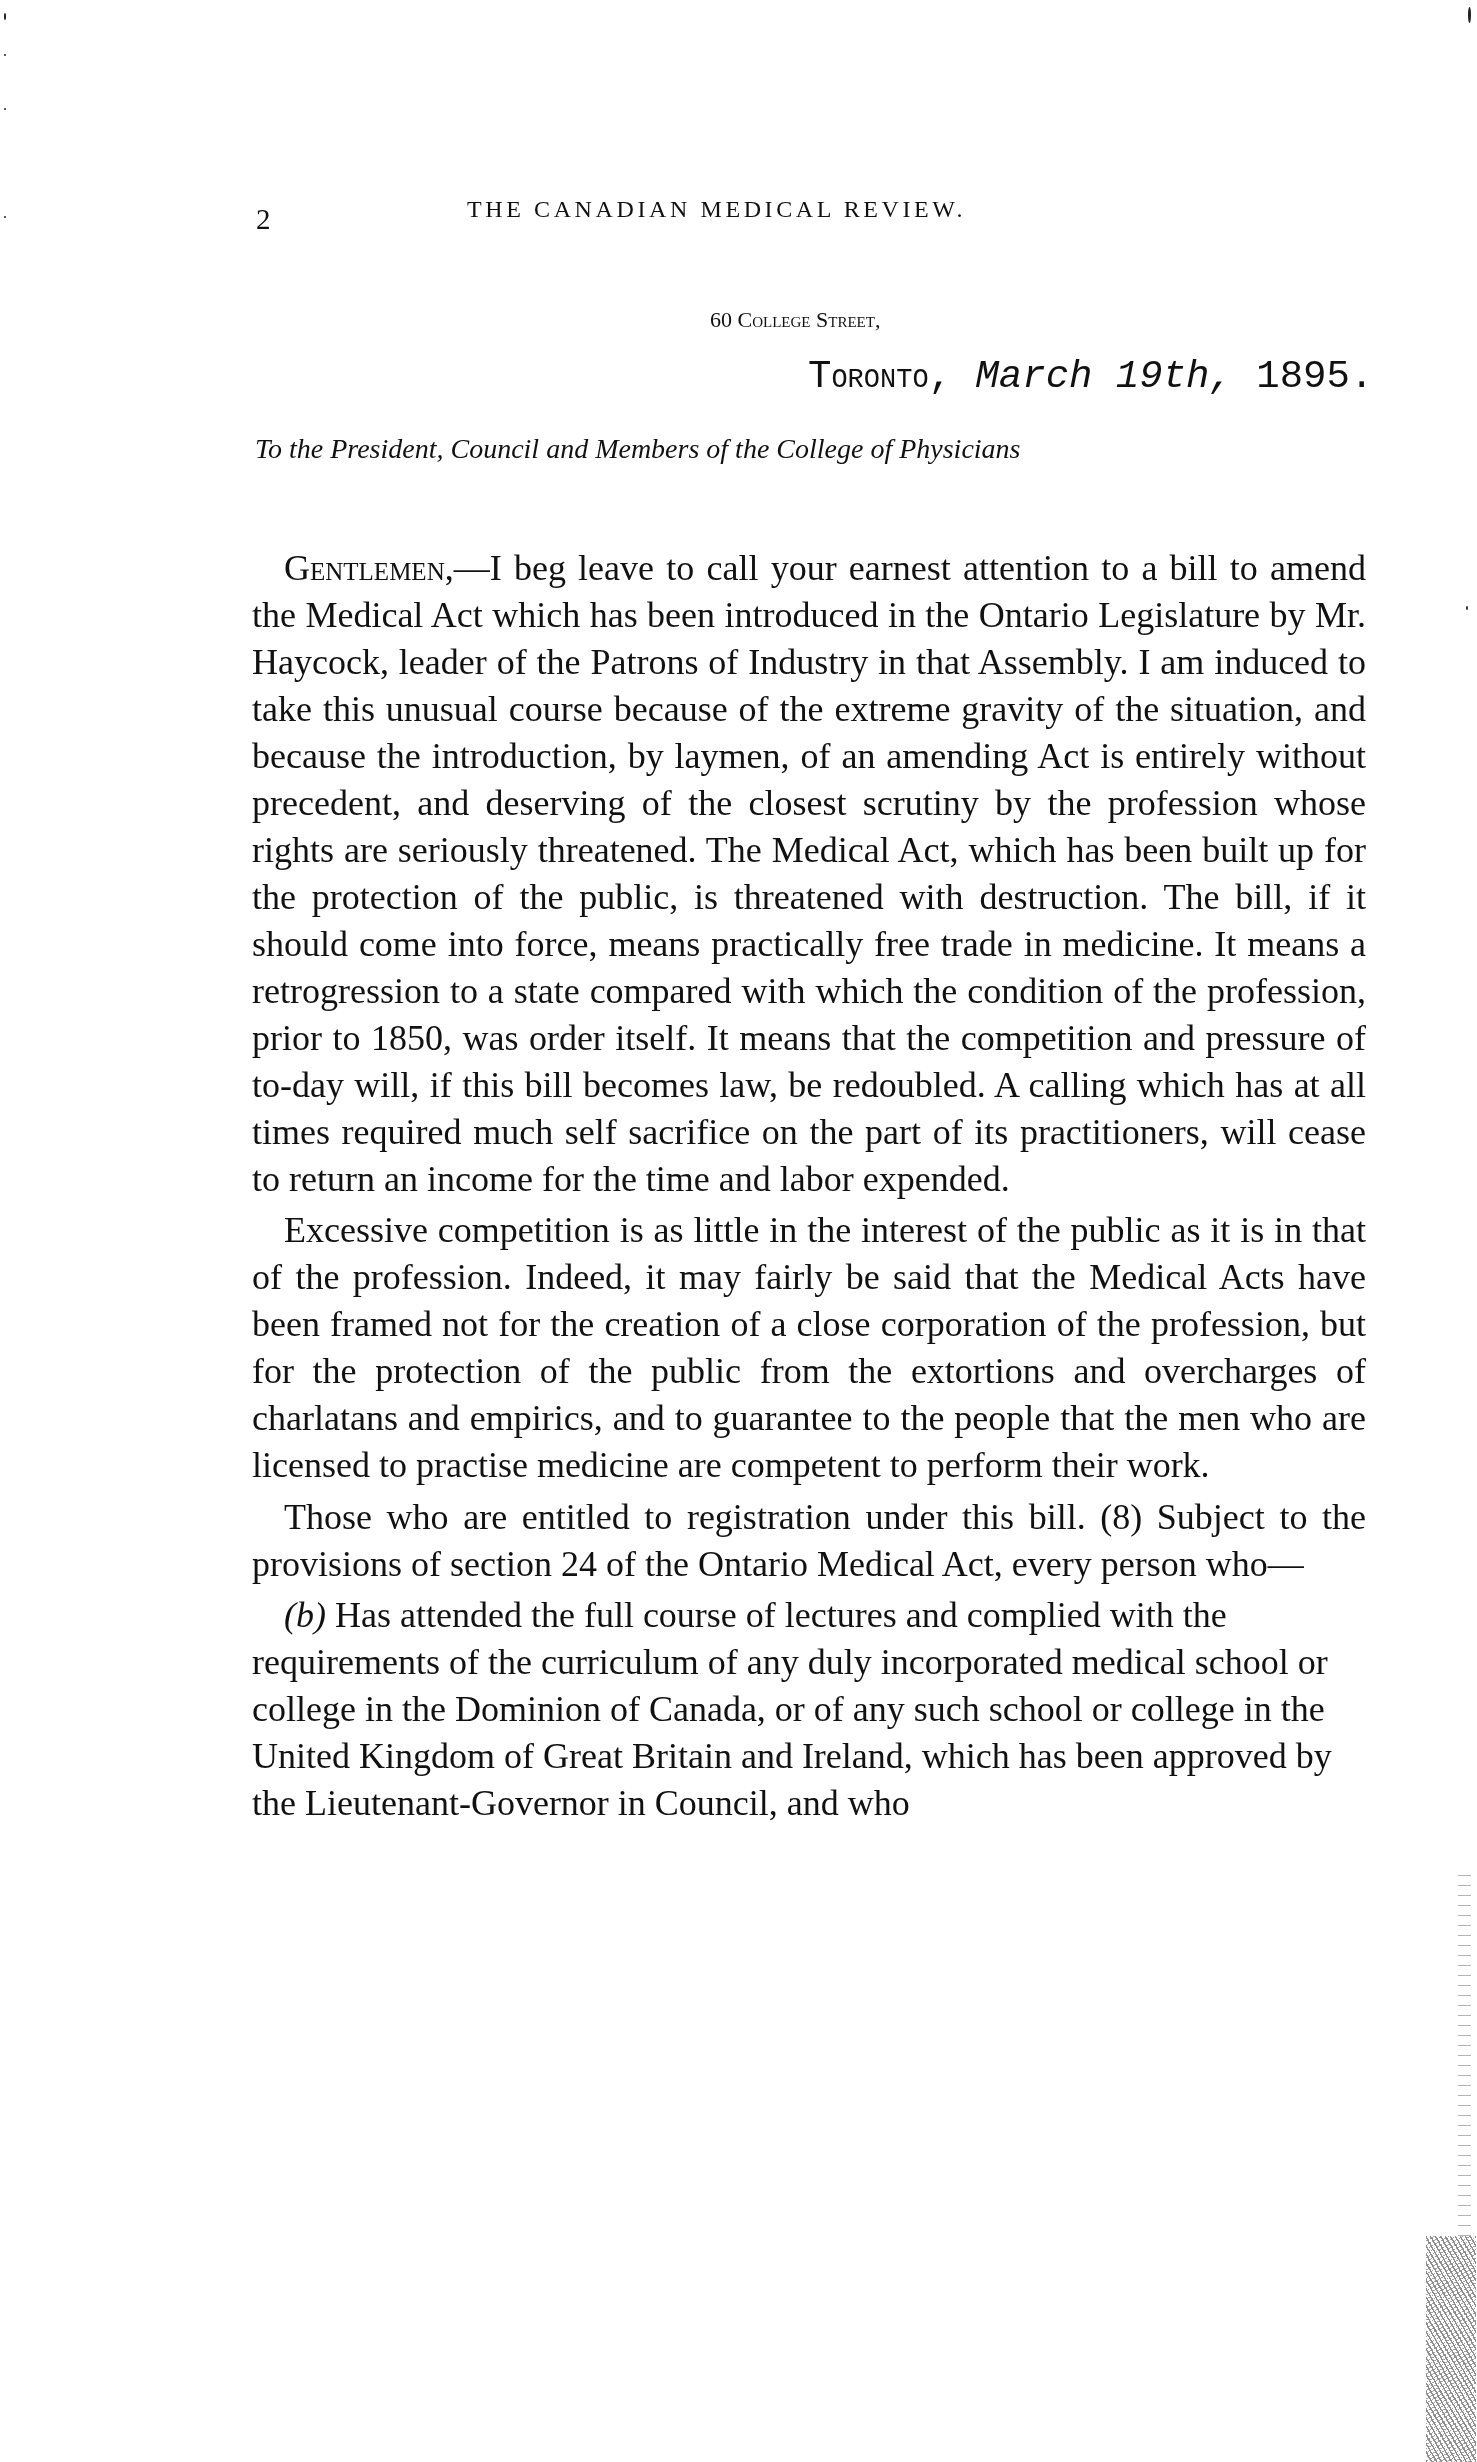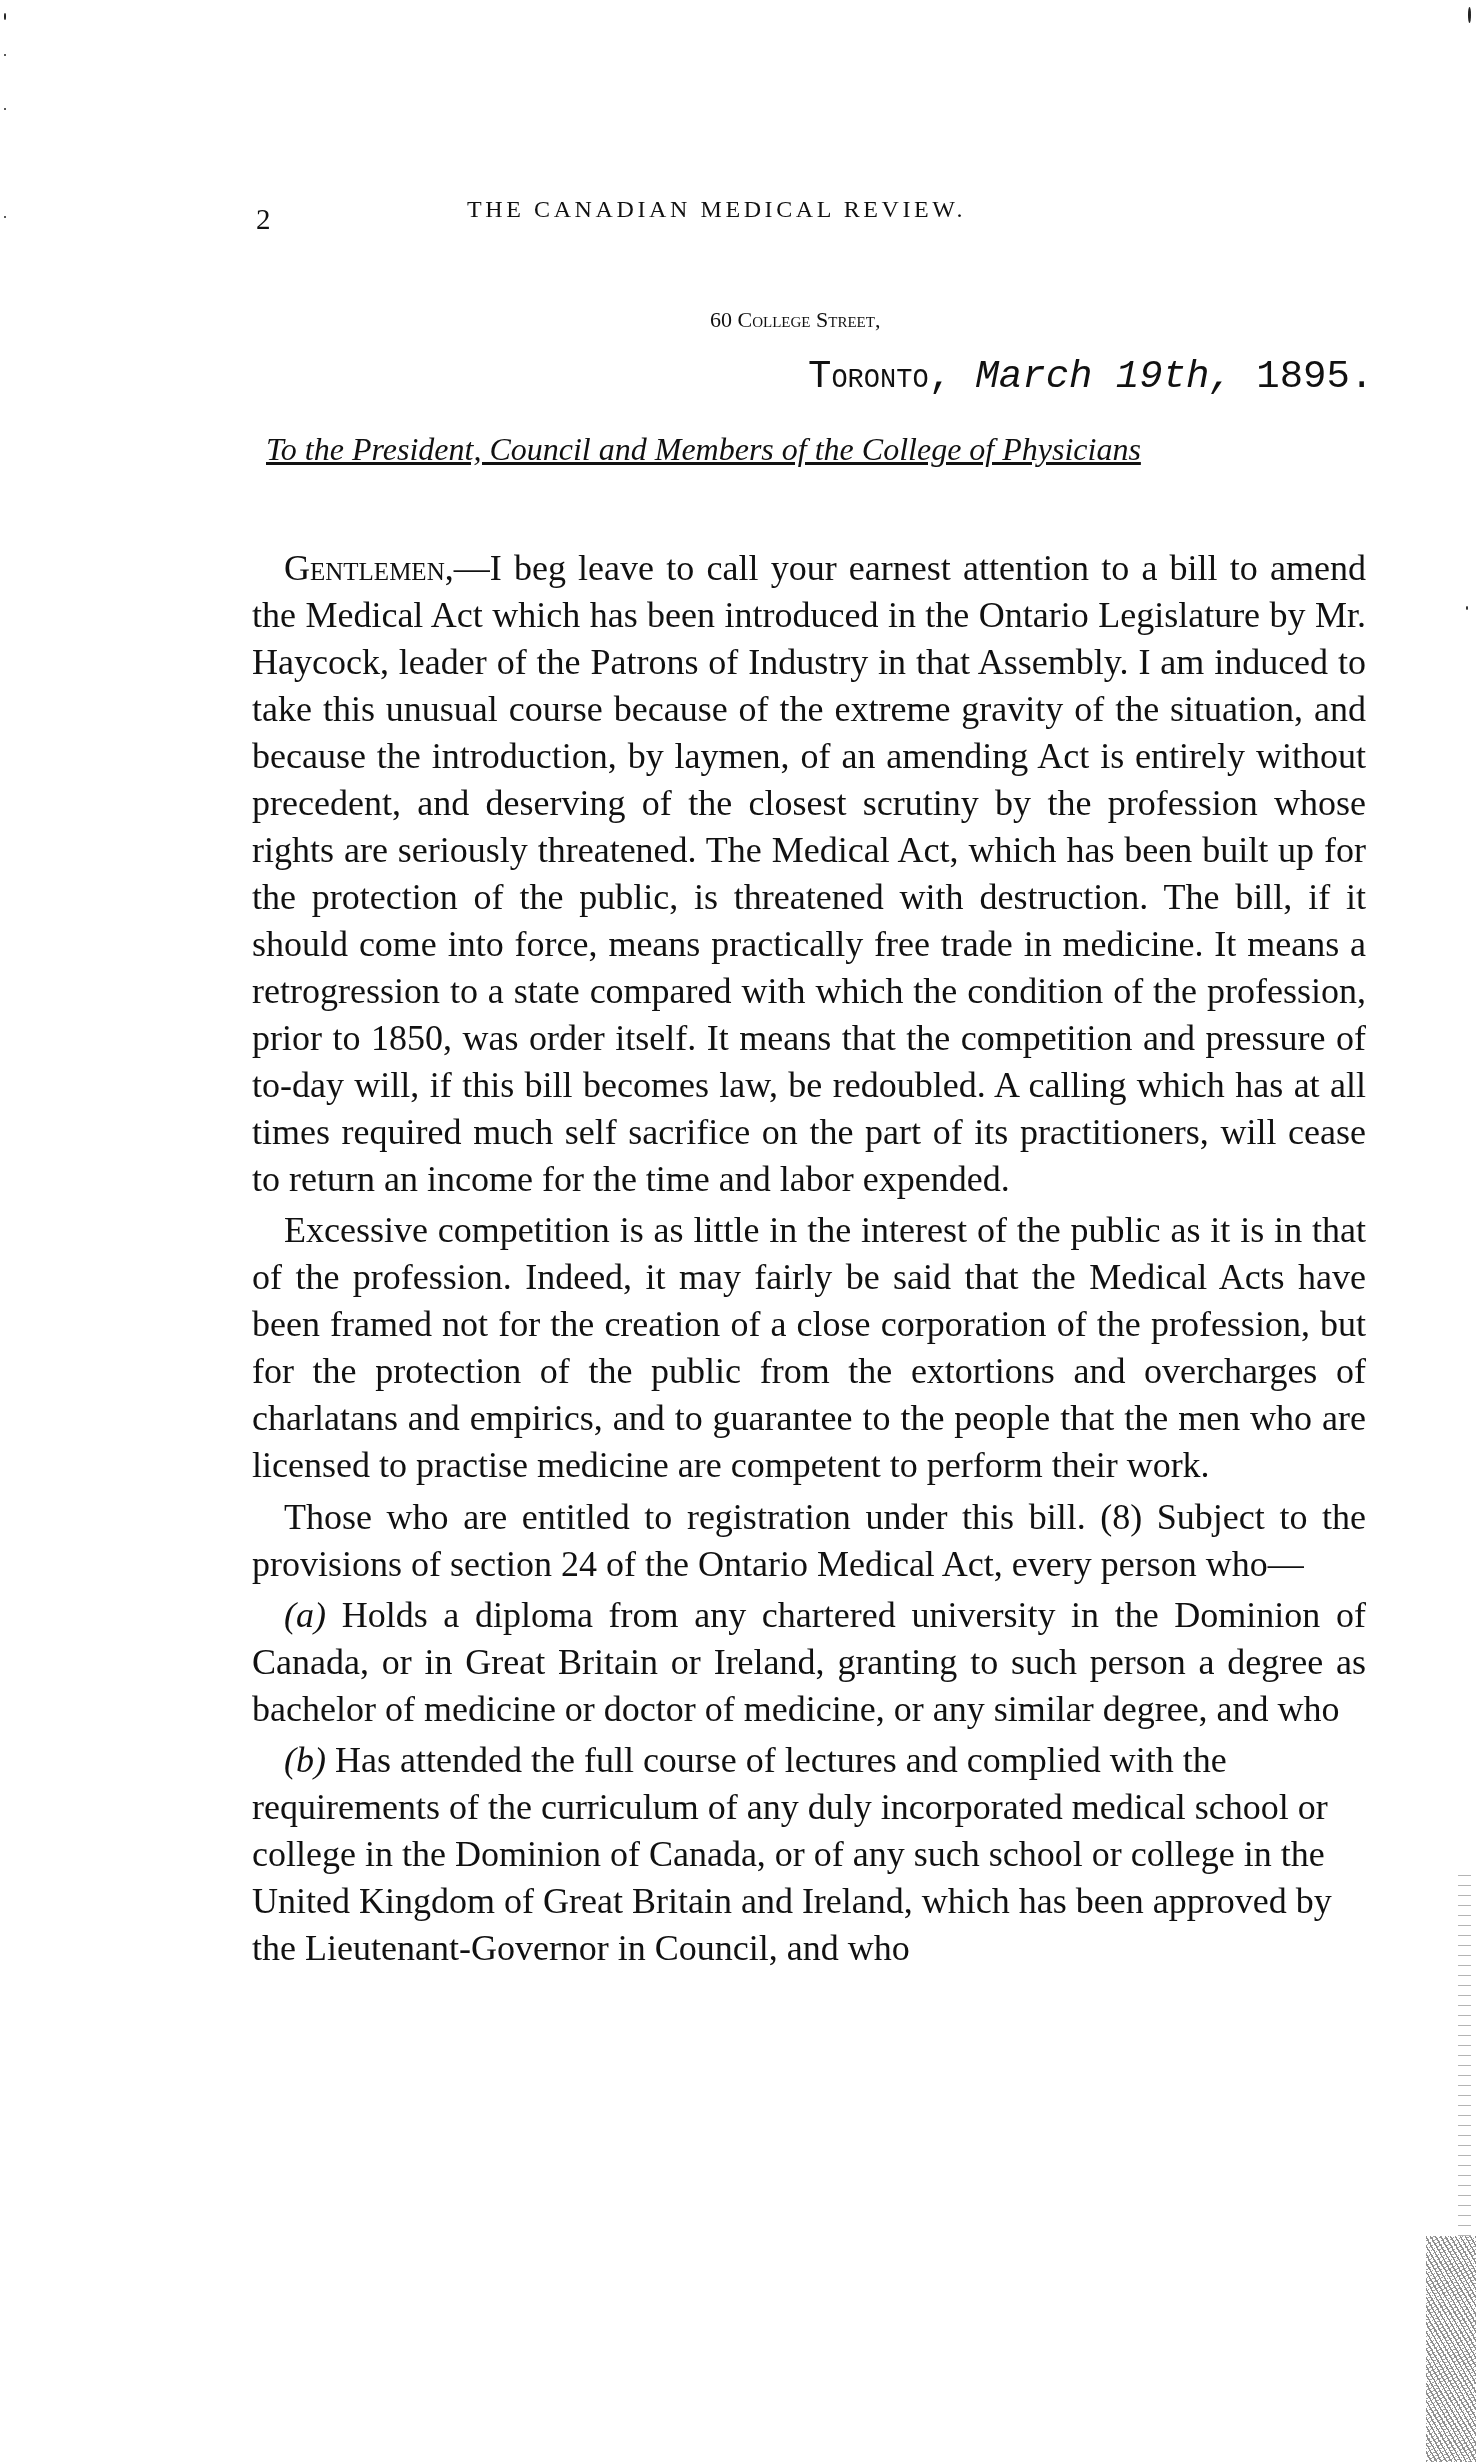--- a/index.html
+++ b/index.html
@@ -5,21 +5,21 @@
   html, body { margin:0; padding:0; background:#fff; }
   body { width:1477px; height:2462px; position:relative; overflow:hidden;
          font-family:"Liberation Serif", "DejaVu Serif", serif; color:#111; }
   .abs { position:absolute; }
   .hdr-num { left:256px; top:203px; font-size:29px; }
   .hdr-title { left:467px; top:196px; font-size:24px; letter-spacing:3.6px; }
   .addr1 { left:710px; top:307px; font-size:22px; }
   .addr2 { left:808px; top:355px; font-size:39px;font-family:Liberation Mono, monospace; }
   .sc { font-variant:small-caps; }
   .it { font-style:italic; }
-  .salute { left:266px; top:426px; width:1114px; font-size:32px; font-style:italic; line-height:46px;text-decoration:underline; }
+  .salute { left:255px; top:426px; width:1114px; font-size:28px; font-style:italic; line-height:46px; }
   .salute .l2 { padding-left:32px; display:block; }
   .body { left:252px; top:545px; width:1114px; font-size:36px; line-height:47px; text-align:justify; }
   .body p { margin:0 0 4.3px 0; text-indent:32px; }
   .speck { position:absolute; background:#222; border-radius:50%; }
   .noise { position:absolute; right:1.4px; top:2236px; width:50px; height:226px;
            background: repeating-linear-gradient(60deg,#333 0 1.4px,transparent 1.4px 4.3px),
                        repeating-linear-gradient(-30deg,#555 0 0.7px,transparent 0.7px 3.6px);
            opacity:.55; }
   .noise2 { position:absolute; right:5.8px; top:1875px; width:13px; height:361px;
             background: repeating-linear-gradient(180deg,#444 0 1.4px,transparent 1.4px 10px); opacity:.4; }
@@ -38,21 +38,20 @@
 </div>
 
 <div class="abs salute">
   <span>To the President, Council and Members of the College of Physicians</span>
 </div>
 
 <div class="abs body">
   <p><span class="sc">Gentlemen,</span><span>—I beg leave to call your earnest attention to a bill to amend the Medical Act which has been introduced in the Ontario Legislature by Mr. Haycock, leader of the Patrons of Industry in that Assembly.  I am induced to take this unusual course because of the extreme gravity of the situation, and because the introduction, by laymen, of an amending Act is entirely without precedent, and deserving of the closest scrutiny by the profession whose rights are seriously threatened.  The Medical Act, which has been built up for the protection of the public, is threatened with destruction.  The bill, if it should come into force, means practically free trade in medicine.  It means a retrogression to a state compared with which the condition of the profession, prior to 1850, was order itself.  It means that the competition and pressure of to-day will, if this bill becomes law, be redoubled.  A calling which has at all times required much self sacrifice on the part of its practitioners, will cease to return an income for the time and labor expended.</span></p>
   <p><span>Excessive competition is as little in the interest of the public as it is in that of the profession.  Indeed, it may fairly be said that the Medical Acts have been framed not for the creation of a close corporation of the profession, but for the protection of the public from the extortions and overcharges of charlatans and empirics, and to guarantee to the people that the men who are licensed to practise medicine are competent to perform their work.</span></p>
   <p><span>Those who are entitled to registration under this bill.  (8) Subject to the provisions of section 24 of the Ontario Medical Act, every person who—</span></p>
-  <p><span class="it">(a)</span><span> Holds a diploma from any chartered university in the Dominion of Canada, or in Great Britain or Ireland, granting to such person a degree as bachelor of medicine or doctor of medicine, or any similar degree, and who</span></p>
   <p style="text-align:left"><span class="it">(b)</span><span> Has attended the full course of lectures and complied with the requirements of the curriculum of any duly incorporated medical school or college in the Dominion of Canada, or of any such school or college in the United Kingdom of Great Britain and Ireland, which has been approved by the Lieutenant-Governor in Council, and who</span></p>
 </div>
 
 <div class="speck" style="left:4.3px;top:13px;width:2.2px;height:7.2px;"></div>
 <div class="speck" style="left:4.3px;top:54px;width:2.2px;height:2.2px;"></div>
 <div class="speck" style="left:4.3px;top:108px;width:2.2px;height:2.2px;"></div>
 <div class="speck" style="left:4.3px;top:216px;width:2.2px;height:2.2px;"></div>
 <div class="speck" style="left:1468px;top:7.2px;width:2.9px;height:16px;"></div>
 <div class="speck" style="left:1466px;top:606px;width:2.2px;height:4.3px;"></div>
 <div class="noise2"></div>

